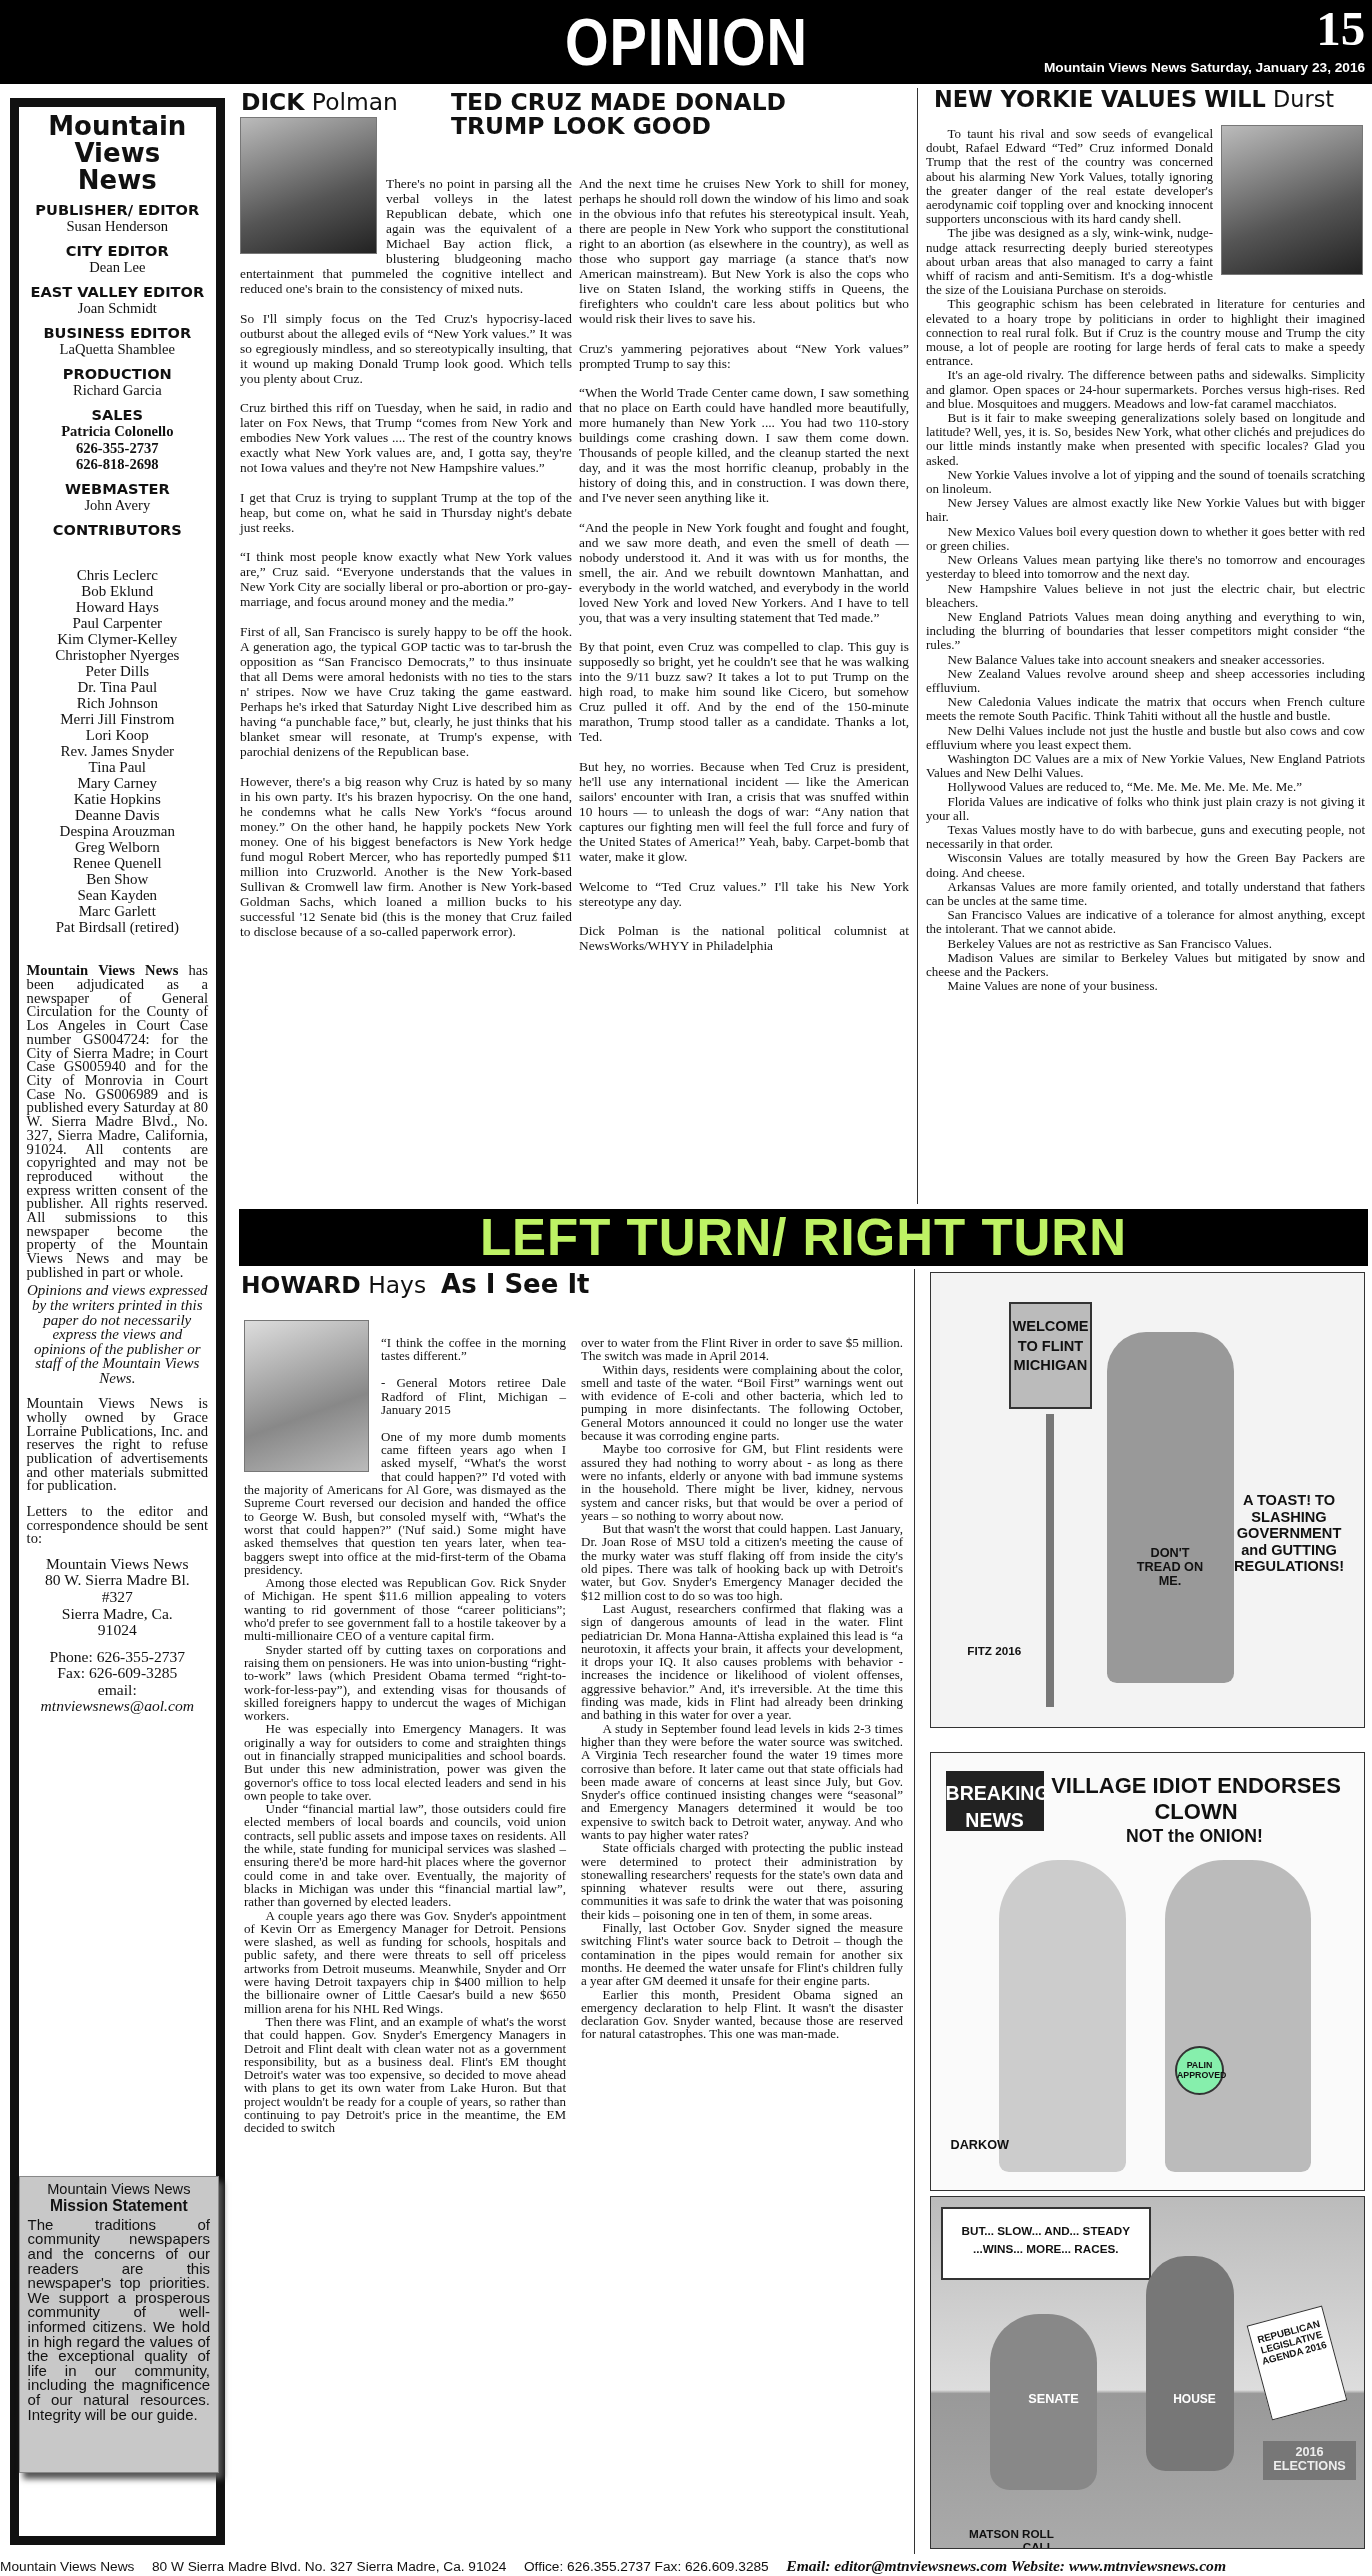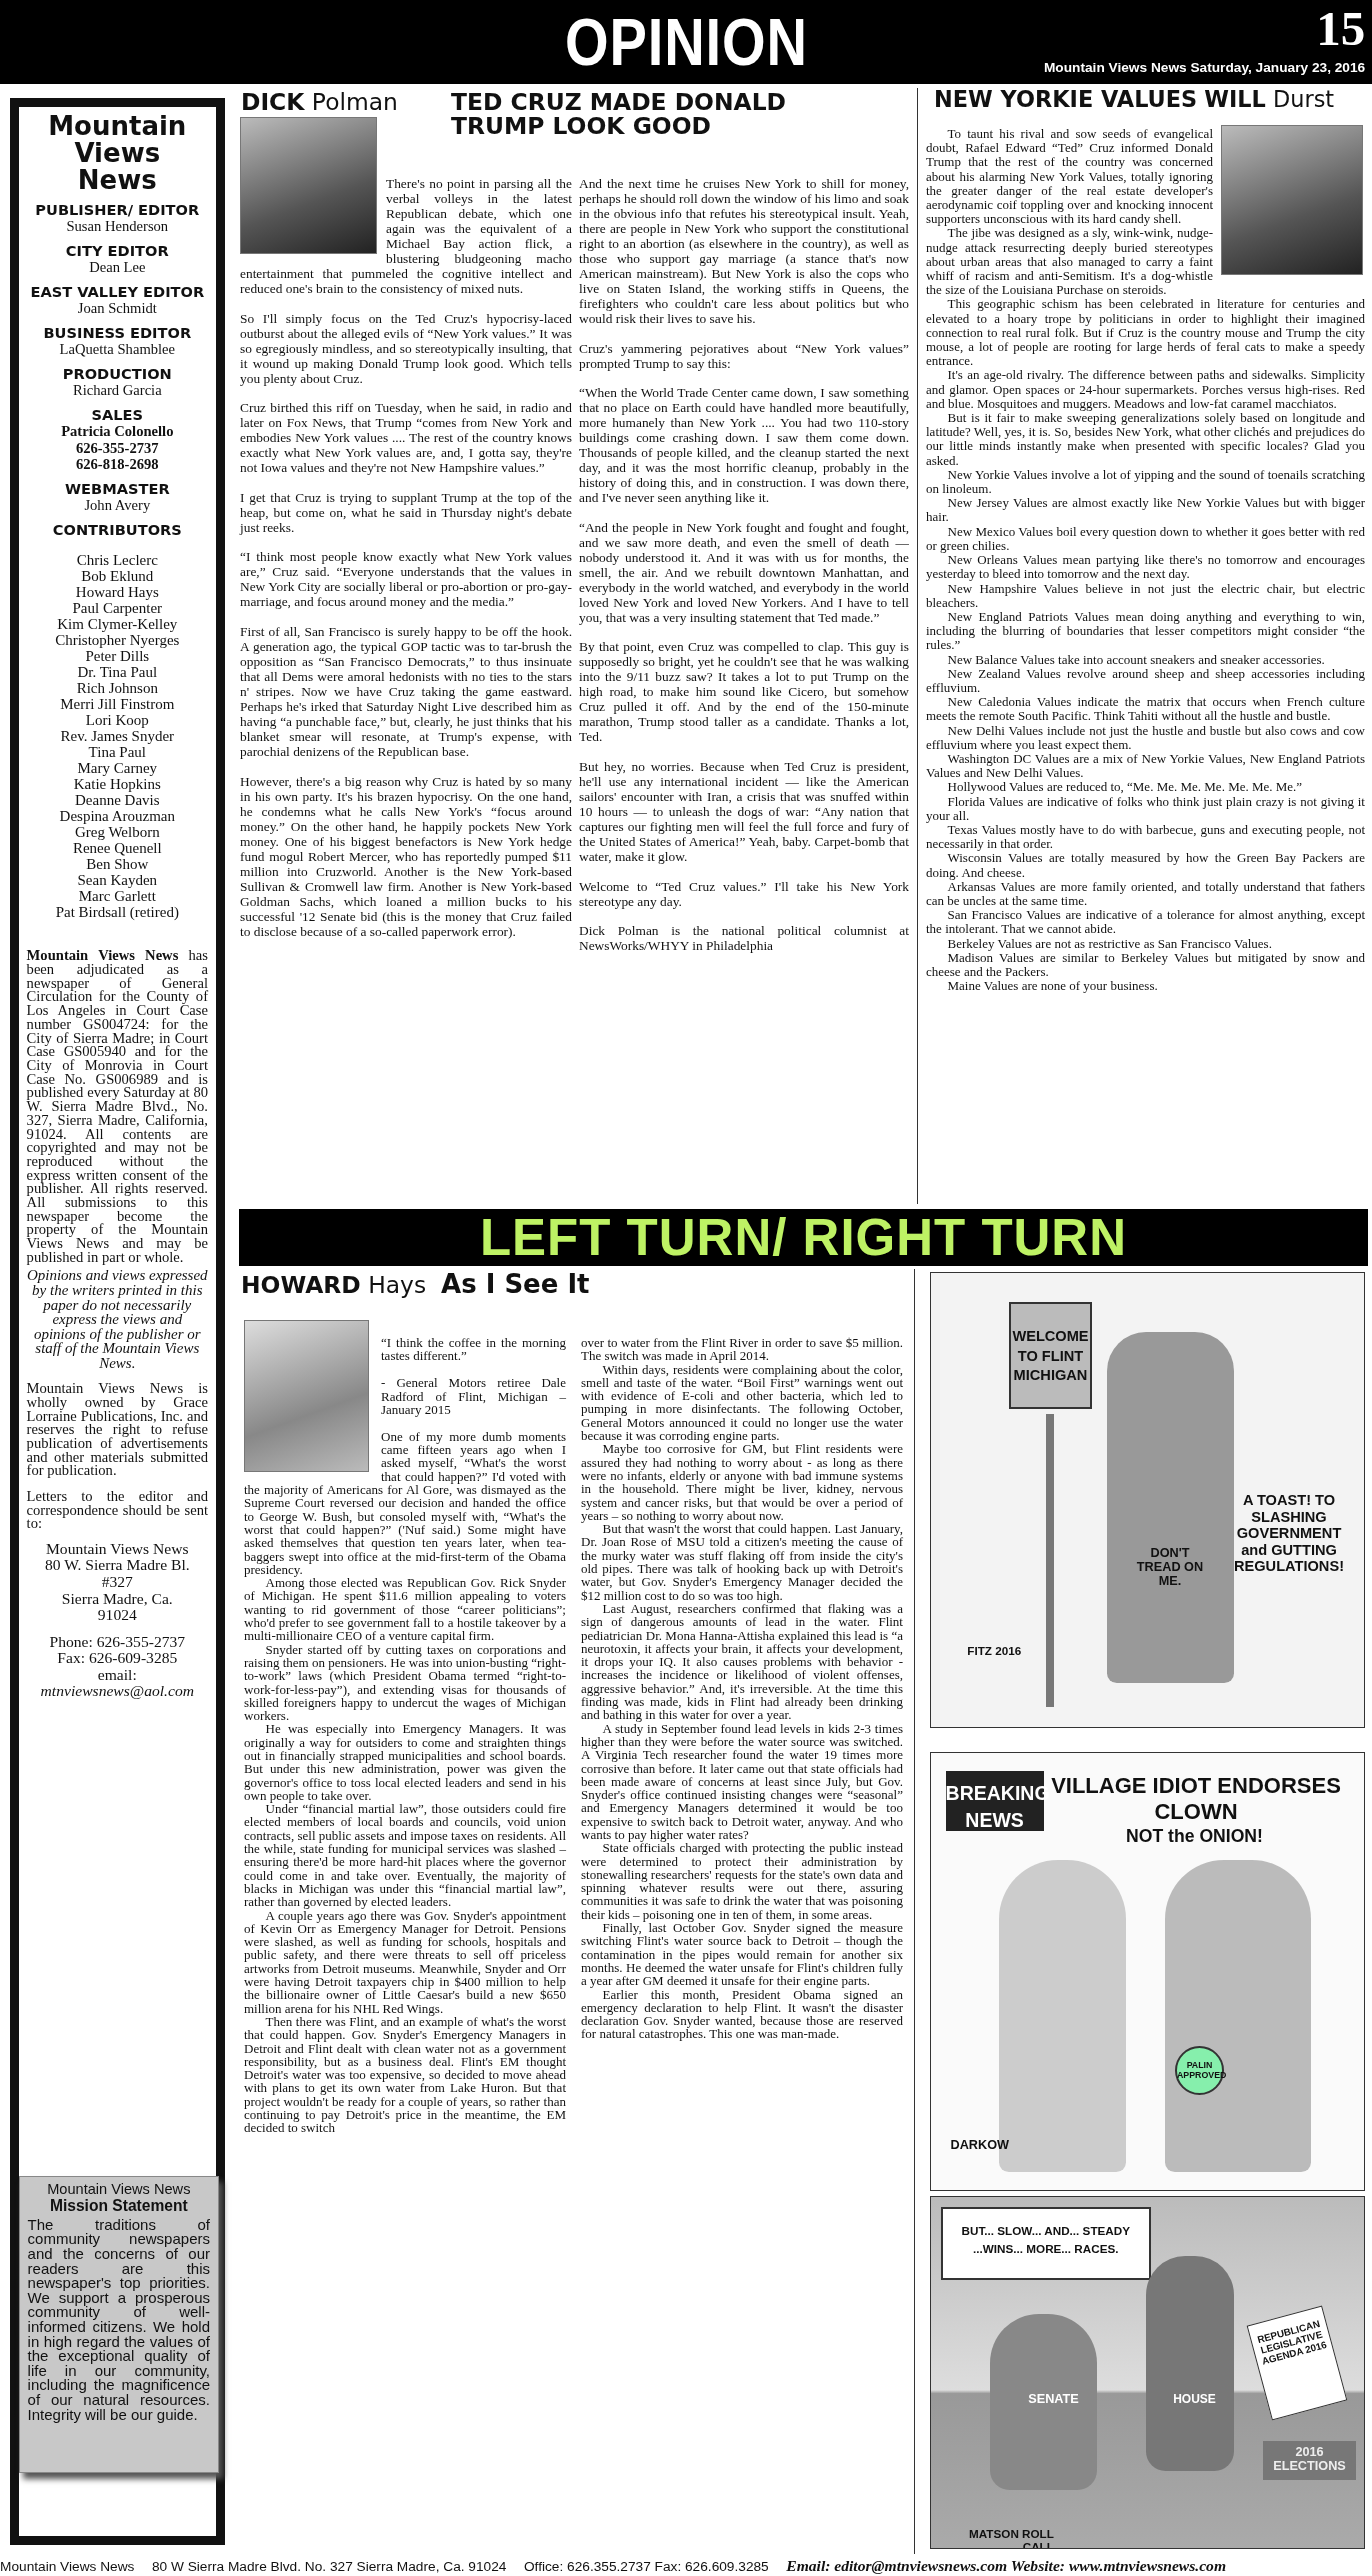--- a/index.html
+++ b/index.html
@@ -7,21 +7,21 @@
 .header{position:absolute;left:0;top:0;width:1373px;height:84px;background:#000;color:#fff}
 .header .title{position:absolute;left:0;right:0;top:3.9px;text-align:center;font-family:"Liberation Sans",sans-serif;font-weight:bold;font-size:66px;letter-spacing:1px;transform:scaleX(0.85)}
 .header .pagenum{position:absolute;right:7.8px;top:0;font-size:49px;font-weight:bold;font-family:"Liberation Serif",serif}
 .header .dateline{position:absolute;right:7.8px;top:60px;font-family:"Liberation Sans",sans-serif;font-weight:bold;font-size:13.7px}
 
 .sidebar{position:absolute;left:9.8px;top:98px;width:215px;height:2447px;border:9.8px solid #111;background:#fff;padding:3.9px 7.8px}
 .sb-title{text-align:center;font-family:"DejaVu Sans",sans-serif;font-weight:bold;font-size:26px;line-height:27px;margin-top:2px}
 .sb-role{text-align:center;font-family:"DejaVu Sans",sans-serif;font-weight:bold;font-size:14.6px;margin-top:7.8px;line-height:16.6px}
 .sb-name{text-align:center;font-size:14.6px;line-height:16.6px}
 .sb-name.bold{font-weight:bold}
-.sb-contrib{text-align:center;font-size:15px;line-height:16px;margin-top:14px}
+.sb-contrib{text-align:center;font-size:15px;line-height:16px;margin-top:29px}
 .sb-para{font-size:14.6px;line-height:13.7px;text-align:justify;margin-top:11.7px}
 .sb-para b{font-weight:bold}
 .sb-italic{font-style:italic;text-align:center;font-size:15px;line-height:14.6px;margin-top:3.9px}
 .sb-addr{text-align:center;font-size:15.6px;line-height:16.6px;margin-top:9.8px}
 .mission{position:absolute;left:0;top:2069px;width:200px;height:297px;background:#c8c8c8;border:1px solid #888;box-shadow:3.9px 5.9px 5.9px #555;padding:3.9px 7.8px;font-family:"Liberation Sans",sans-serif}
 .mission .m1{text-align:center;font-size:14.6px}
 .mission .m2{text-align:center;font-size:15.6px;font-weight:bold}
 .mission .mtext{font-size:15px;line-height:14.6px;text-align:justify;margin-top:2.9px}
 
 .col{position:absolute;font-size:13.4px;line-height:15px;text-align:justify}
@@ -201,21 +201,21 @@
     <p class="ind">But that wasn't the worst that could happen. Last January, Dr. Joan Rose of MSU told a citizen's meeting the cause of the murky water was stuff flaking off from inside the city's old pipes. There was talk of hooking back up with Detroit's water, but Gov. Snyder's Emergency Manager decided the $12 million cost to do so was too high.</p>
     <p class="ind">Last August, researchers confirmed that flaking was a sign of dangerous amounts of lead in the water. Flint pediatrician Dr. Mona Hanna-Attisha explained this lead is “a neurotoxin, it affects your brain, it affects your development, it drops your IQ. It also causes problems with behavior - increases the incidence or likelihood of violent offenses, aggressive behavior.” And, it's irreversible. At the time this finding was made, kids in Flint had already been drinking and bathing in this water for over a year.</p>
     <p class="ind">A study in September found lead levels in kids 2-3 times higher than they were before the water source was switched. A Virginia Tech researcher found the water 19 times more corrosive than before. It later came out that state officials had been made aware of concerns at least since July, but Gov. Snyder's office continued insisting changes were “seasonal” and Emergency Managers determined it would be too expensive to switch back to Detroit water, anyway. And who wants to pay higher water rates?</p>
     <p class="ind">State officials charged with protecting the public instead were determined to protect their administration by stonewalling researchers' requests for the state's own data and spinning whatever results were out there, assuring communities it was safe to drink the water that was poisoning their kids – poisoning one in ten of them, in some areas.</p>
     <p class="ind">Finally, last October Gov. Snyder signed the measure switching Flint's water source back to Detroit – though the contamination in the pipes would remain for another six months. He deemed the water unsafe for Flint's children fully a year after GM deemed it unsafe for their engine parts.</p>
     <p class="ind">Earlier this month, President Obama signed an emergency declaration to help Flint. It wasn't the disaster declaration Gov. Snyder wanted, because those are reserved for natural catastrophes. This one was man-made.</p>
   </div>
 <div class="vrule" style="left:914px;top:1269px;height:1285px"></div>
 
 <div class="cartoon" style="left:930px;top:1272px;width:435px;height:456px;background:#f3f3f3">
-  <div class="ct" style="left:78px;top:29px;width:83px;height:107px;border:2.9px solid #333;background:#bbb;padding-top:23px;font-size:14.6px;line-height:19.5px">WELCOME TO FLINT MICHIGAN</div>
+  <div class="ct" style="left:78px;top:29px;width:83px;height:107px;border:2.9px solid #333;background:#bbb;padding-top:13px;font-size:14.6px;line-height:19.5px">WELCOME TO FLINT MICHIGAN</div>
   <div style="position:absolute;left:115px;top:141px;width:7.8px;height:293px;background:#777"></div>
   <div style="position:absolute;left:176px;top:59px;width:127px;height:351px;background:#999;border-radius:39px 39px 9.8px 9.8px"></div>
   <div class="ct" style="left:200px;top:273px;width:78px;font-size:12.7px">DON'T TREAD ON ME.</div>
   <div class="ct" style="left:297px;top:219px;width:122px;font-size:14.6px;line-height:16.6px">A TOAST! TO SLASHING GOVERNMENT and GUTTING REGULATIONS!</div>
   <div class="ct" style="left:9.8px;top:371px;width:107px;font-size:11.7px">FITZ 2016</div>
 </div>
 <div class="cartoon" style="left:930px;top:1752px;width:435px;height:439px;background:#fafafa">
   <div class="ct" style="left:14.6px;top:17.6px;width:98px;height:60px;background:#222;color:#fff;font-size:19.5px;line-height:27px;padding-top:9.8px">BREAKING NEWS</div>
   <div class="ct" style="left:114px;top:19.5px;width:302px;font-size:22px">VILLAGE IDIOT ENDORSES CLOWN</div>
   <div class="ct" style="left:156px;top:73px;width:215px;font-size:17.6px">NOT the ONION!</div>

